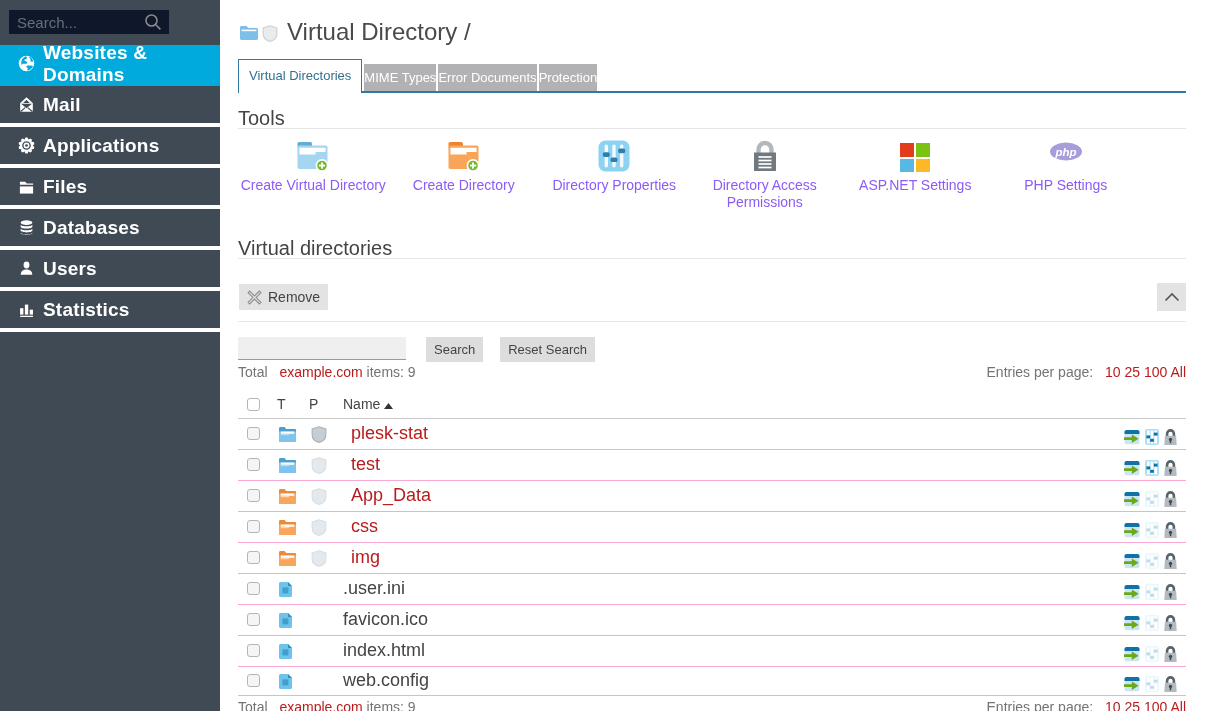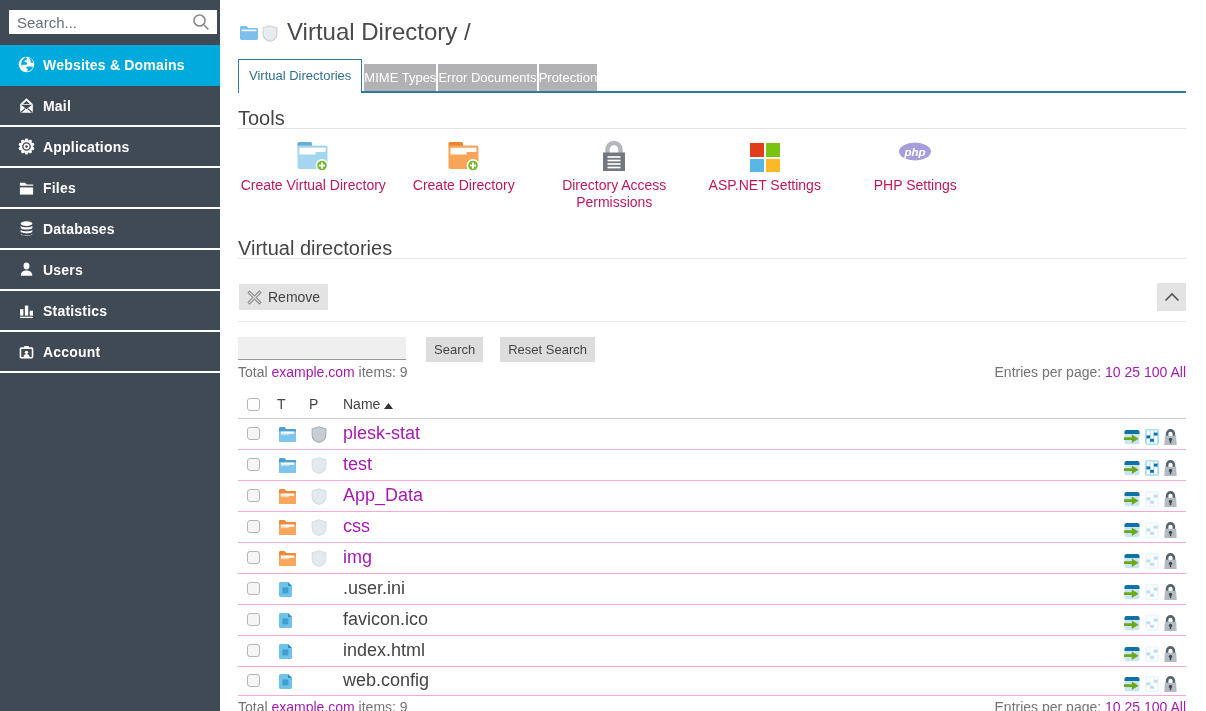--- a/index.html
+++ b/index.html
@@ -1,56 +1,56 @@
 <!DOCTYPE html>
 <html><head>
 <meta charset="utf-8">
 <style>
 * { margin:0; padding:0; box-sizing:border-box; }
 html,body { width:1206px; height:711px; overflow:hidden; background:#fff;
   font-family:"Liberation Sans", sans-serif; }
 #sidebar { position:fixed; left:0; top:0; width:220px; height:711px; background:#404a55; }
-.searchbox { position:absolute; left:9px; top:10px; width:208px; height:24px; background:#ffffff;
+.searchbox { position:absolute; left:9px; top:10px; width:160px; height:24px; background:#0f172a;
   display:flex; align-items:center; padding:0 6px 0 8px; }
 .searchbox .ph { color:#65707a; font-size:15px; flex:1; }
 .menu { list-style:none; position:absolute; top:45px; left:0; width:100%; }
 .menu li { height:41px; display:flex; align-items:center; padding-left:18px;
-  border-bottom:2px solid #ffffff; color:#fff; font-size:14px; font-weight:bold; letter-spacing:0.2px; }
+  border-bottom:4px solid #ffffff; color:#fff; font-size:19px; font-weight:bold; letter-spacing:0.2px; }
 .menu li .mi { width:17px; height:17px; margin-right:8px; flex:0 0 17px; }
 .menu li.active { background:#00aadd; border-bottom-color:#00aadd; }
 #main { margin-left:220px; padding:0 20px 0 18px; }
 .pagetitle { padding-top:12px; height:52px; display:flex; align-items:center; }
 .pagetitle h1 { font-size:24px; font-weight:normal; color:#4a4a4a; margin-left:5px; line-height:30px;}
 .ticon { margin-right:4px; }
 .tabs { position:relative; border-bottom:2px solid #3278a2; height:34px; margin-top:7px;
   display:flex; align-items:flex-end; }
 .tab { height:27px; display:flex; align-items:center; padding:0 0; font-size:13px;
   background:#b2b2b4; color:#fff; margin-right:2px; }
 .tab.active { background:#fff; color:#31708f; border:1px solid #3278a2; border-bottom:none;
   height:34px; margin-bottom:-2px; padding:0 10px 2px; }
 .sec-title { font-size:20px; color:#444; line-height:20px; border-bottom:1px solid #e5e5e5; }
 #tools-title { margin-top:15px; }
 .toolrow { display:flex; height:82px; }
 .toolitem { width:150.5px; text-align:center; }
 .toolitem .ticn { margin:11px auto 0; width:32px; height:32px; display:block; }
-.toolitem .tlabel { font-size:14px; line-height:17px; color:#be185d; margin-top:5px; }
+.toolitem .tlabel { font-size:14px; line-height:17px; color:#8b5cf6; margin-top:5px; }
 #vd-title { margin-top:27px; }
 .toolbar { height:63px; border-bottom:1px solid #e8e8e8; position:relative; }
 .btn-remove { position:absolute; left:1px; top:25px; height:26px; background:#e3e3e3;
   display:flex; align-items:center; padding:8px 8px; font-size:14px; color:#444; }
 .btn-remove svg { margin-right:6px; }
 .btn-collapse { position:absolute; right:0; top:24px; width:29px; height:28px; background:#e3e3e3;
   display:flex; align-items:center; justify-content:center; }
 .searchrow { margin-top:15px; height:25px; display:flex; }
 .sinput { width:168px; height:23px; background:#efefef; border-bottom:1px solid #9a9a9a; margin-right:3px; }
 .sbtn { height:25px; background:#ddd; color:#444; font-size:13px; display:flex;
   align-items:center; padding:0 8px; margin-left:17px; }
 .totalrow { margin-top:2px; font-size:14px; line-height:16px; color:#737373; display:flex; }
 .totalrow .right { margin-left:auto; }
-a.lnk { color:#a21caf; text-decoration:none; }
+a.lnk { color:#b91c1c; text-decoration:none;margin-left:8px; }
 table.list { width:100%; border-collapse:collapse; margin-top:11px; }
 table.list th { text-align:left; font-size:14px; color:#444; font-weight:normal;
   border-bottom:1px solid #ccc; height:27px; padding:0; }
 table.list td { border-bottom:1px solid #f9a8d4; height:31px; font-size:18px; color:#444; padding:0; }
 table.list tr:last-child td { height:29px; }
 col.c-cb { width:32px; } col.c-t { width:32px; } col.c-p { width:33px; } col.c-act { width:70px; }
 th.pl { padding-left:7px !important; }
 td.pl { padding-left:9px !important; }
 table.list td svg { display:block; transform:translateY(1px); }
 td.nm, th.nm { padding-left:8px !important; }
@@ -103,26 +103,20 @@
     <li><svg class="mi" viewBox="0 0 18 18">
           <ellipse cx="9" cy="5.4" rx="3.1" ry="3.7" fill="#fff"></ellipse>
           <path d="M2.9 15.6c0-3.8 2.7-5.5 6.1-5.5s6.1 1.7 6.1 5.5z" fill="#fff"></path>
         </svg>Users</li>
     <li><svg class="mi" viewBox="0 0 18 18">
           <rect x="2.2" y="7.6" width="3.5" height="6.8" fill="#fff"></rect>
           <rect x="7.3" y="3.8" width="3.5" height="10.6" fill="#fff"></rect>
           <rect x="12.4" y="9.2" width="3.5" height="5.2" fill="#fff"></rect>
           <rect x="2.2" y="15.6" width="13.7" height="1.3" fill="#fff"></rect>
         </svg>Statistics</li>
-    <li><svg class="mi" viewBox="0 0 18 18">
-          <rect x="6.6" y="3.2" width="4.8" height="2.6" fill="#fff"></rect>
-          <rect x="2.6" y="5.4" width="12.8" height="10.2" rx="1" fill="none" stroke="#fff" stroke-width="1.7"></rect>
-          <circle cx="9" cy="9.9" r="1.8" fill="#fff"></circle>
-          <path d="M5.8 14.7c0-2.1 1.5-3 3.2-3s3.2.9 3.2 3z" fill="#fff"></path>
-        </svg>Account</li>
   </ul>
 </div>
 <div id="main">
   <div class="pagetitle">
     <svg class="ticon" style="margin:1px 4px 0 2px" width="18" height="16" viewBox="0 0 18 16">
         <path d="M0 2.5c0-.8.6-1.4 1.4-1.4h5.2l1.6 1.8h8.4c.8 0 1.4.6 1.4 1.4v9.2c0 .8-.6 1.4-1.4 1.4H1.4c-.8 0-1.4-.6-1.4-1.4z" fill="#7dbfe9"></path>
         <path d="M1.6 4.6h14.8v1.6H1.6z" fill="#fff"></path>
       </svg>
     <svg class="ticon" style="margin-top:3px" width="16" height="17" viewBox="0 0 16 17">
         <path d="M8 .8 14.8 3v6c0 4-3.4 6.6-6.8 7.4C4.6 15.6 1.2 13 1.2 9V3z" fill="#e9ecee" stroke="#ccd2d6" stroke-width="1.2"></path>
@@ -151,20 +145,32 @@
     <div class="toolitem">
       <svg class="ticn" viewBox="0 0 32 32">
           <rect x="0.5" y="2" width="14.5" height="6.5" rx="1.5" fill="#ee8430"></rect>
           <rect x="0.5" y="5.5" width="30" height="23.5" rx="1.8" fill="#f8a55a"></rect>
           <path d="M2.5 7.8H28.5V12H18.5V14.5H2.5Z" fill="#fff"></path>
           <circle cx="25" cy="25.5" r="5.6" fill="#76b82a" stroke="#fff" stroke-width="1.6"></circle>
           <rect x="21.9" y="24.6" width="6.2" height="1.9" fill="#fff"></rect>
           <rect x="24.05" y="22.45" width="1.9" height="6.2" fill="#fff"></rect>
         </svg>
       <div class="tlabel">Create Directory</div>
+    </div>
+    <div class="toolitem">
+      <svg class="ticn" viewBox="0 0 32 32">
+          <rect x="0.5" y="0.5" width="31" height="31" rx="7" fill="#8ed2f2"></rect>
+          <rect x="6.6" y="4.5" width="3.4" height="23" rx="1.7" fill="#f3fafd"></rect>
+          <rect x="14.3" y="4.5" width="3.4" height="23" rx="1.7" fill="#f3fafd"></rect>
+          <rect x="22" y="4.5" width="3.4" height="23" rx="1.7" fill="#f3fafd"></rect>
+          <rect x="4.7" y="12.3" width="7.2" height="4.6" rx="2.2" fill="#2d7dae"></rect>
+          <rect x="12.4" y="17.5" width="7.2" height="4.6" rx="2.2" fill="#2d7dae"></rect>
+          <rect x="20.1" y="8.6" width="7.2" height="4.6" rx="2.2" fill="#2d7dae"></rect>
+        </svg>
+      <div class="tlabel">Directory Properties</div>
     </div>
     <div class="toolitem">
       <svg class="ticn" viewBox="0 0 32 32">
           <path d="M9.5 14V9.5a6.5 6.5 0 0 1 13 0V14" fill="none" stroke="#b2b8bd" stroke-width="4.4"></path>
           <rect x="5" y="12.5" width="22" height="18.5" fill="#71787e"></rect>
           <g stroke="#fff" stroke-width="1.7">
             <line x1="9.5" y1="17" x2="22.5" y2="17"></line>
             <line x1="9.5" y1="20.5" x2="22.5" y2="20.5"></line>
             <line x1="9.5" y1="24" x2="22.5" y2="24"></line>
             <line x1="9.5" y1="27.5" x2="22.5" y2="27.5"></line>

